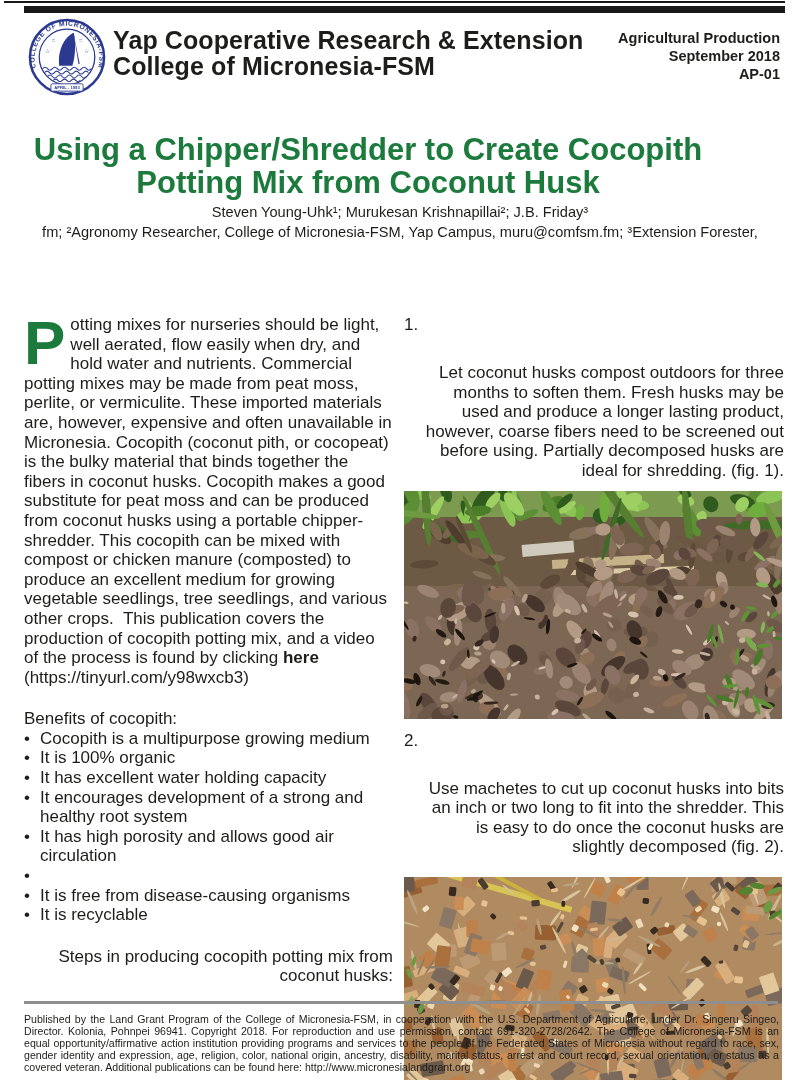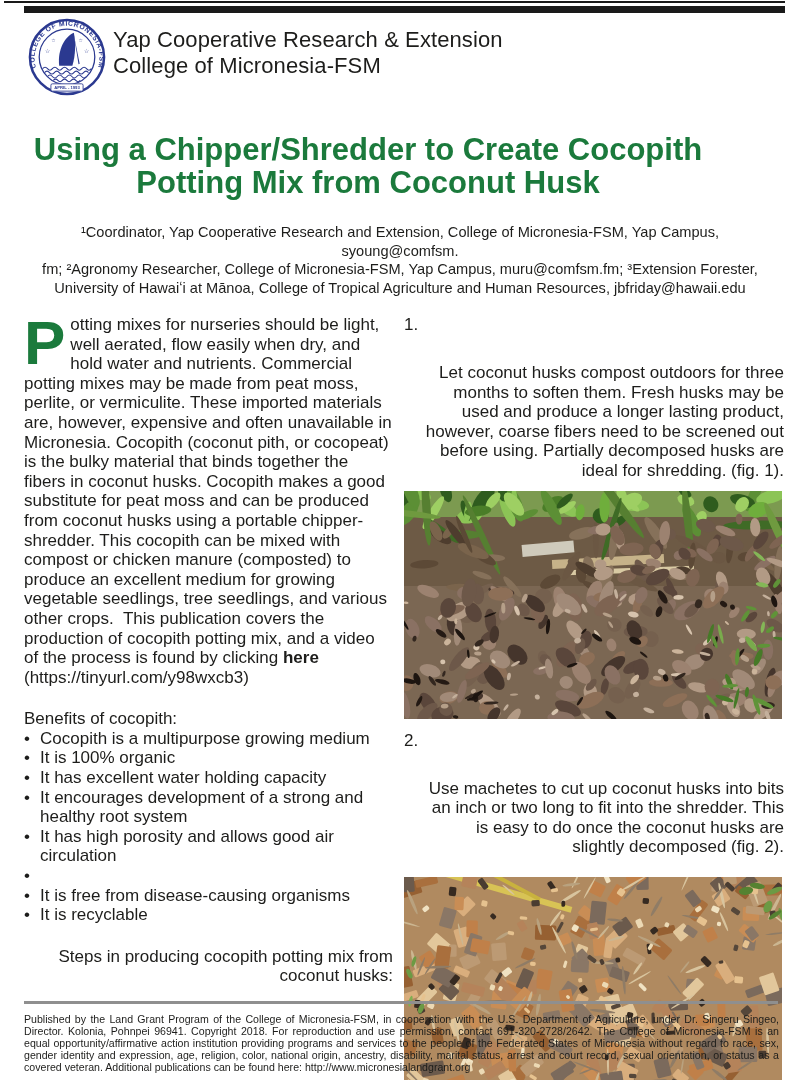--- a/index.html
+++ b/index.html
@@ -10,21 +10,21 @@
   html,body{margin:0;padding:0;background:#fff;}
   body{font-family:"Liberation Sans","DejaVu Sans",sans-serif;color:var(--ink);}
   .page{position:relative;width:800px;height:1080px;background:#fff;overflow:hidden;}
 
   
   .rule-thin{position:absolute;top:1px;left:4px;width:781px;height:2px;background:#1a1a1a;}
   .rule-thick{position:absolute;top:6px;left:24px;width:761px;height:7px;background:#1a1a1a;}
 
   .seal{position:absolute;top:18px;left:28px;width:78px;height:78px;}
 
-  .org-block{position:absolute;top:27px;left:113px;font-size:22px;font-weight:normal;line-height:26px;letter-spacing:.1px;}
+  .org-block{position:absolute;top:27px;left:113px;font-size:25px;font-weight:bold;line-height:26px;letter-spacing:.1px;}
   .pub-block{position:absolute;top:29px;right:20px;text-align:right;font-size:14.5px;font-weight:bold;line-height:18px;}
 
   .title{position:absolute;top:134px;left:0;width:736px;margin:0;text-align:center;
          color:var(--green);font-size:31px;line-height:32.5px;font-weight:bold;}
   .authors{position:absolute;top:204px;left:0;width:800px;text-align:center;font-size:14.6px;}
   .affiliations{position:absolute;top:223px;left:30px;width:740px;text-align:center;font-size:14.6px;line-height:18.5px;}
 
   .col-left{position:absolute;top:315px;left:24px;width:369px;font-size:17px;line-height:19.6px;}
   .col-right{position:absolute;top:315px;left:404px;width:380px;font-size:17px;line-height:19.6px;}
   .col-left p,.col-right p{margin:0;}
@@ -87,28 +87,32 @@
       <rect x="-16.5" y="27.5" width="33" height="7.5" rx="1.5" fill="#ffffff" stroke="#2b3990" stroke-width="0.9"></rect>
       <text x="0" y="33" font-size="4.3" font-weight="bold" fill="#2b3990" text-anchor="middle">APRIL - 1993</text>
     </g>
   </svg>
 
   <div class="org-block">
     <div>Yap Cooperative Research &amp; Extension</div>
     <div>College of Micronesia-FSM</div>
   </div>
 
+  <div class="pub-block">
+    <div>Agricultural Production</div>
+    <div>September 2018</div>
+    <div>AP-01</div>
+  </div>
 
   <h1 class="title"><span>Using a Chipper/Shredder to Create Cocopith</span><br><span>Potting Mix from Coconut Husk</span></h1>
 
+  <div class="authors">Steven Young-Uhk¹; Murukesan Krishnapillai²; J.B. Friday³</div>
 
   <div class="affiliations">
-    <div>¹Coordinator, Yap Cooperative Research and Extension, College of Micronesia-FSM, Yap Campus, syoung@comfsm.</div>
     <div>fm;  ²Agronomy Researcher, College of Micronesia-FSM, Yap Campus, muru@comfsm.fm; ³Extension Forester,</div>
-    <div>University of Hawaiʻi at Mānoa, College of Tropical Agriculture and Human Resources, jbfriday@hawaii.edu</div>
   </div>
 
   <div class="col-left">
     <p class="intro"><span class="dropcap">P</span><span class="prewrap">otting mixes for nurseries should be light, well aerated, flow easily when dry, and hold water and nutrients. Commercial potting mixes may be made from peat moss, perlite, or vermiculite. These imported materials are, however, expensive and often unavailable in Micronesia. Cocopith (coconut pith, or cocopeat) is the bulky material that binds together the fibers in coconut husks. Cocopith makes a good substitute for peat moss and can be produced from coconut husks using a portable chipper-shredder. This cocopith can be mixed with compost or chicken manure (composted) to produce an excellent medium for growing vegetable seedlings, tree seedlings, and various other crops.  This publication covers the production of cocopith potting mix, and a video of the process is found by clicking </span><span class="video-link">here</span><span class="prewrap">  (https://tinyurl.com/y98wxcb3)</span></p>
 
     <p class="benefits-heading">Benefits of cocopith:</p>
 
     <div>
       <div class="bullet-item">
           <span class="bullet">•</span>

